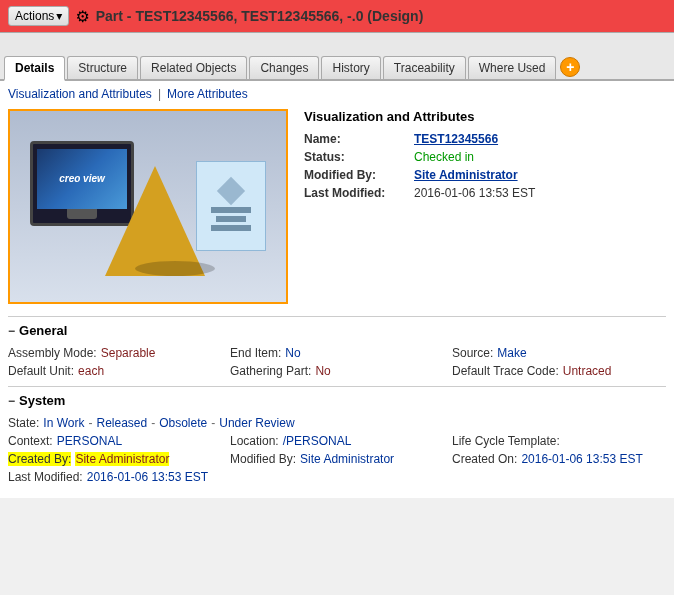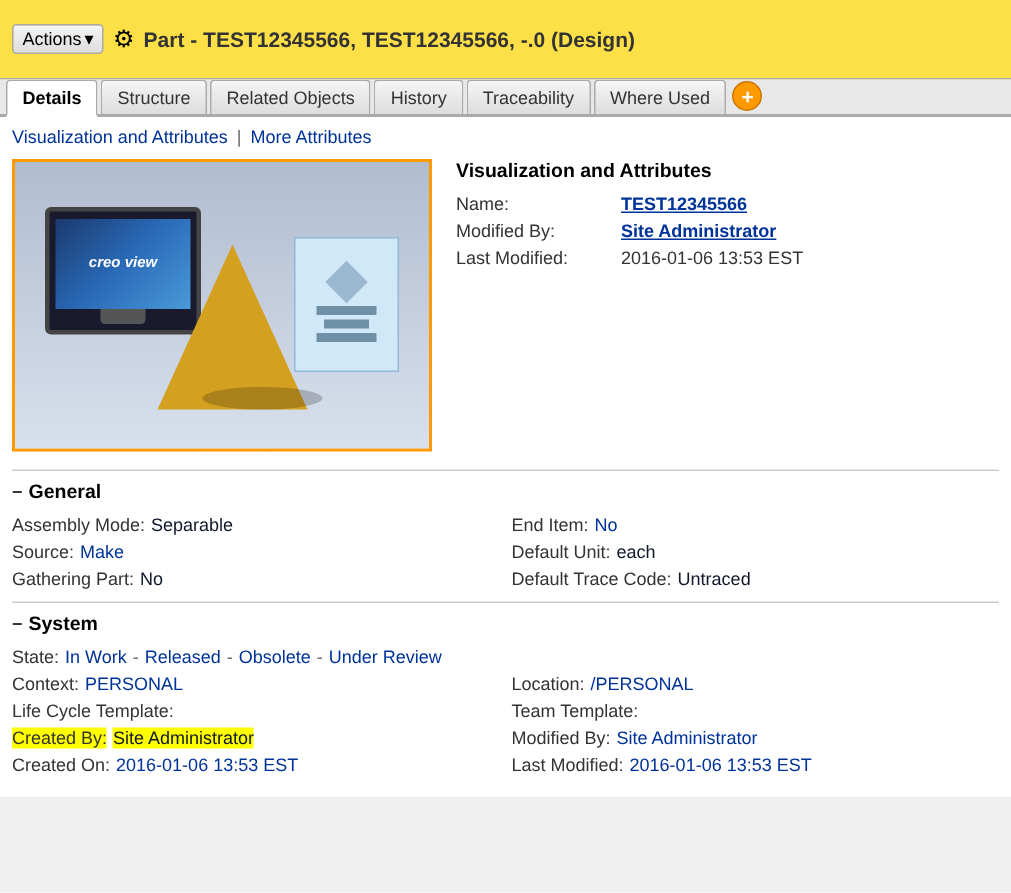--- a/index.html
+++ b/index.html
@@ -1,22 +1,22 @@
 <!DOCTYPE html>
 <html><head>
   <meta charset="utf-8">
   <style>
     * { box-sizing: border-box; margin: 0; padding: 0; }
     body { font-family: Arial, sans-serif; font-size: 12px; background: #f0f0f0; width: 674px; min-height: 595px; }
 
     
     .top-bar {
-      background: #fde047;
+      background: #ef4444;
       border-bottom: 1px solid #aaa;
-      padding: 16px 8px;
+      padding: 6px 8px;
       display: flex;
       align-items: center;
       gap: 6px;
     }
     .actions-btn {
       background: linear-gradient(to bottom, #f5f5f5, #ddd);
       border: 1px solid #aaa;
       border-radius: 3px;
       padding: 2px 6px;
       font-size: 12px;
@@ -51,20 +51,21 @@
       font-size: 12px;
       color: #333;
       white-space: nowrap;
     }
     .tab.active {
       background: white;
       border-bottom: 2px solid white;
       margin-bottom: -2px;
       font-weight: bold;
       color: #000;
+      margin-top: 23px;
     }
     .tab-add {
       width: 20px;
       height: 20px;
       background: #f90;
       border-radius: 50%;
       display: flex;
       align-items: center;
       justify-content: center;
       color: white;
@@ -225,21 +226,21 @@
       font-size: 13px;
       margin-bottom: 8px;
     }
     .attr-row {
       display: flex;
       gap: 0;
       margin-bottom: 4px;
       align-items: baseline;
     }
     .attr-label {
-      font-weight: normal;
+      font-weight: bold;
       width: 110px;
       flex-shrink: 0;
       color: #333;
     }
     .attr-value {
       color: #333;
     }
     .attr-value.link {
       color: #003399;
       text-decoration: underline;
@@ -264,37 +265,37 @@
       align-items: center;
       gap: 4px;
     }
     .section-toggle {
       font-size: 12px;
       color: #333;
       cursor: pointer;
     }
     .section-grid {
       display: grid;
-      grid-template-columns: 1fr 1fr;
+      grid-template-columns: 1fr 1fr 1fr;
       row-gap: 4px;
       column-gap: 8px;
       text-align: center;
     }
     .field-row {
       display: flex;
       gap: 4px;
       align-items: baseline;
     }
     .field-label {
       color: #333;
       font-weight: normal;
       white-space: nowrap;
     }
     .field-value {
-      color: #0f172a;
+      color: #7f1d1d;
     }
     .field-value.link {
       color: #003399;
       text-decoration: none;
       cursor: pointer;
     }
     .highlight-yellow {
       background: #ffff00;
     }
     .state-line {
@@ -320,20 +321,21 @@
     <span>▾</span>
   </button>
   <span style="font-size:16px; cursor:pointer;">⚙</span>
   <span class="top-title">Part - TEST12345566, TEST12345566, -.0 (Design)</span>
 </div>
 
 <div class="tabs-bar">
   <div class="tab active">Details</div>
   <div class="tab">Structure</div>
   <div class="tab">Related Objects</div>
+  <div class="tab">Changes</div>
   <div class="tab">History</div>
   <div class="tab">Traceability</div>
   <div class="tab">Where Used</div>
   <div class="tab-add">+</div>
 </div>
 
 <div class="content">
 
   <div class="sub-nav">
     <a class="sub-nav-link">Visualization and Attributes</a>
@@ -365,20 +367,24 @@
           </div>
         </div>
       </div>
     </div>
 
     <div class="attrs-panel">
       <div class="attrs-title">Visualization and Attributes</div>
       <div class="attr-row">
         <span class="attr-label">Name:</span>
         <span class="attr-value link">TEST12345566</span>
+      </div>
+      <div class="attr-row">
+        <span class="attr-label">Status:</span>
+        <span class="attr-value green">Checked in</span>
       </div>
       <div class="attr-row">
         <span class="attr-label">Modified By:</span>
         <span class="attr-value link">Site Administrator</span>
       </div>
       <div class="attr-row">
         <span class="attr-label">Last Modified:</span>
         <span class="attr-value">2016-01-06 13:53 EST</span>
       </div>
     </div>
@@ -441,24 +447,20 @@
       </div>
       <div class="field-row">
         <span class="field-label">Location:</span>
         <span class="field-value link">/PERSONAL</span>
       </div>
 
       <div class="field-row">
         <span class="field-label">Life Cycle Template:</span>
         <span class="field-value"></span>
       </div>
-      <div class="field-row">
-        <span class="field-label">Team Template:</span>
-        <span class="field-value"></span>
-      </div>
 
       <div class="field-row">
         <span class="field-label highlight-yellow">Created By:</span>
         <span class="field-value highlight-yellow">Site Administrator</span>
       </div>
       <div class="field-row">
         <span class="field-label">Modified By:</span>
         <span class="field-value link">Site Administrator</span>
       </div>
 

